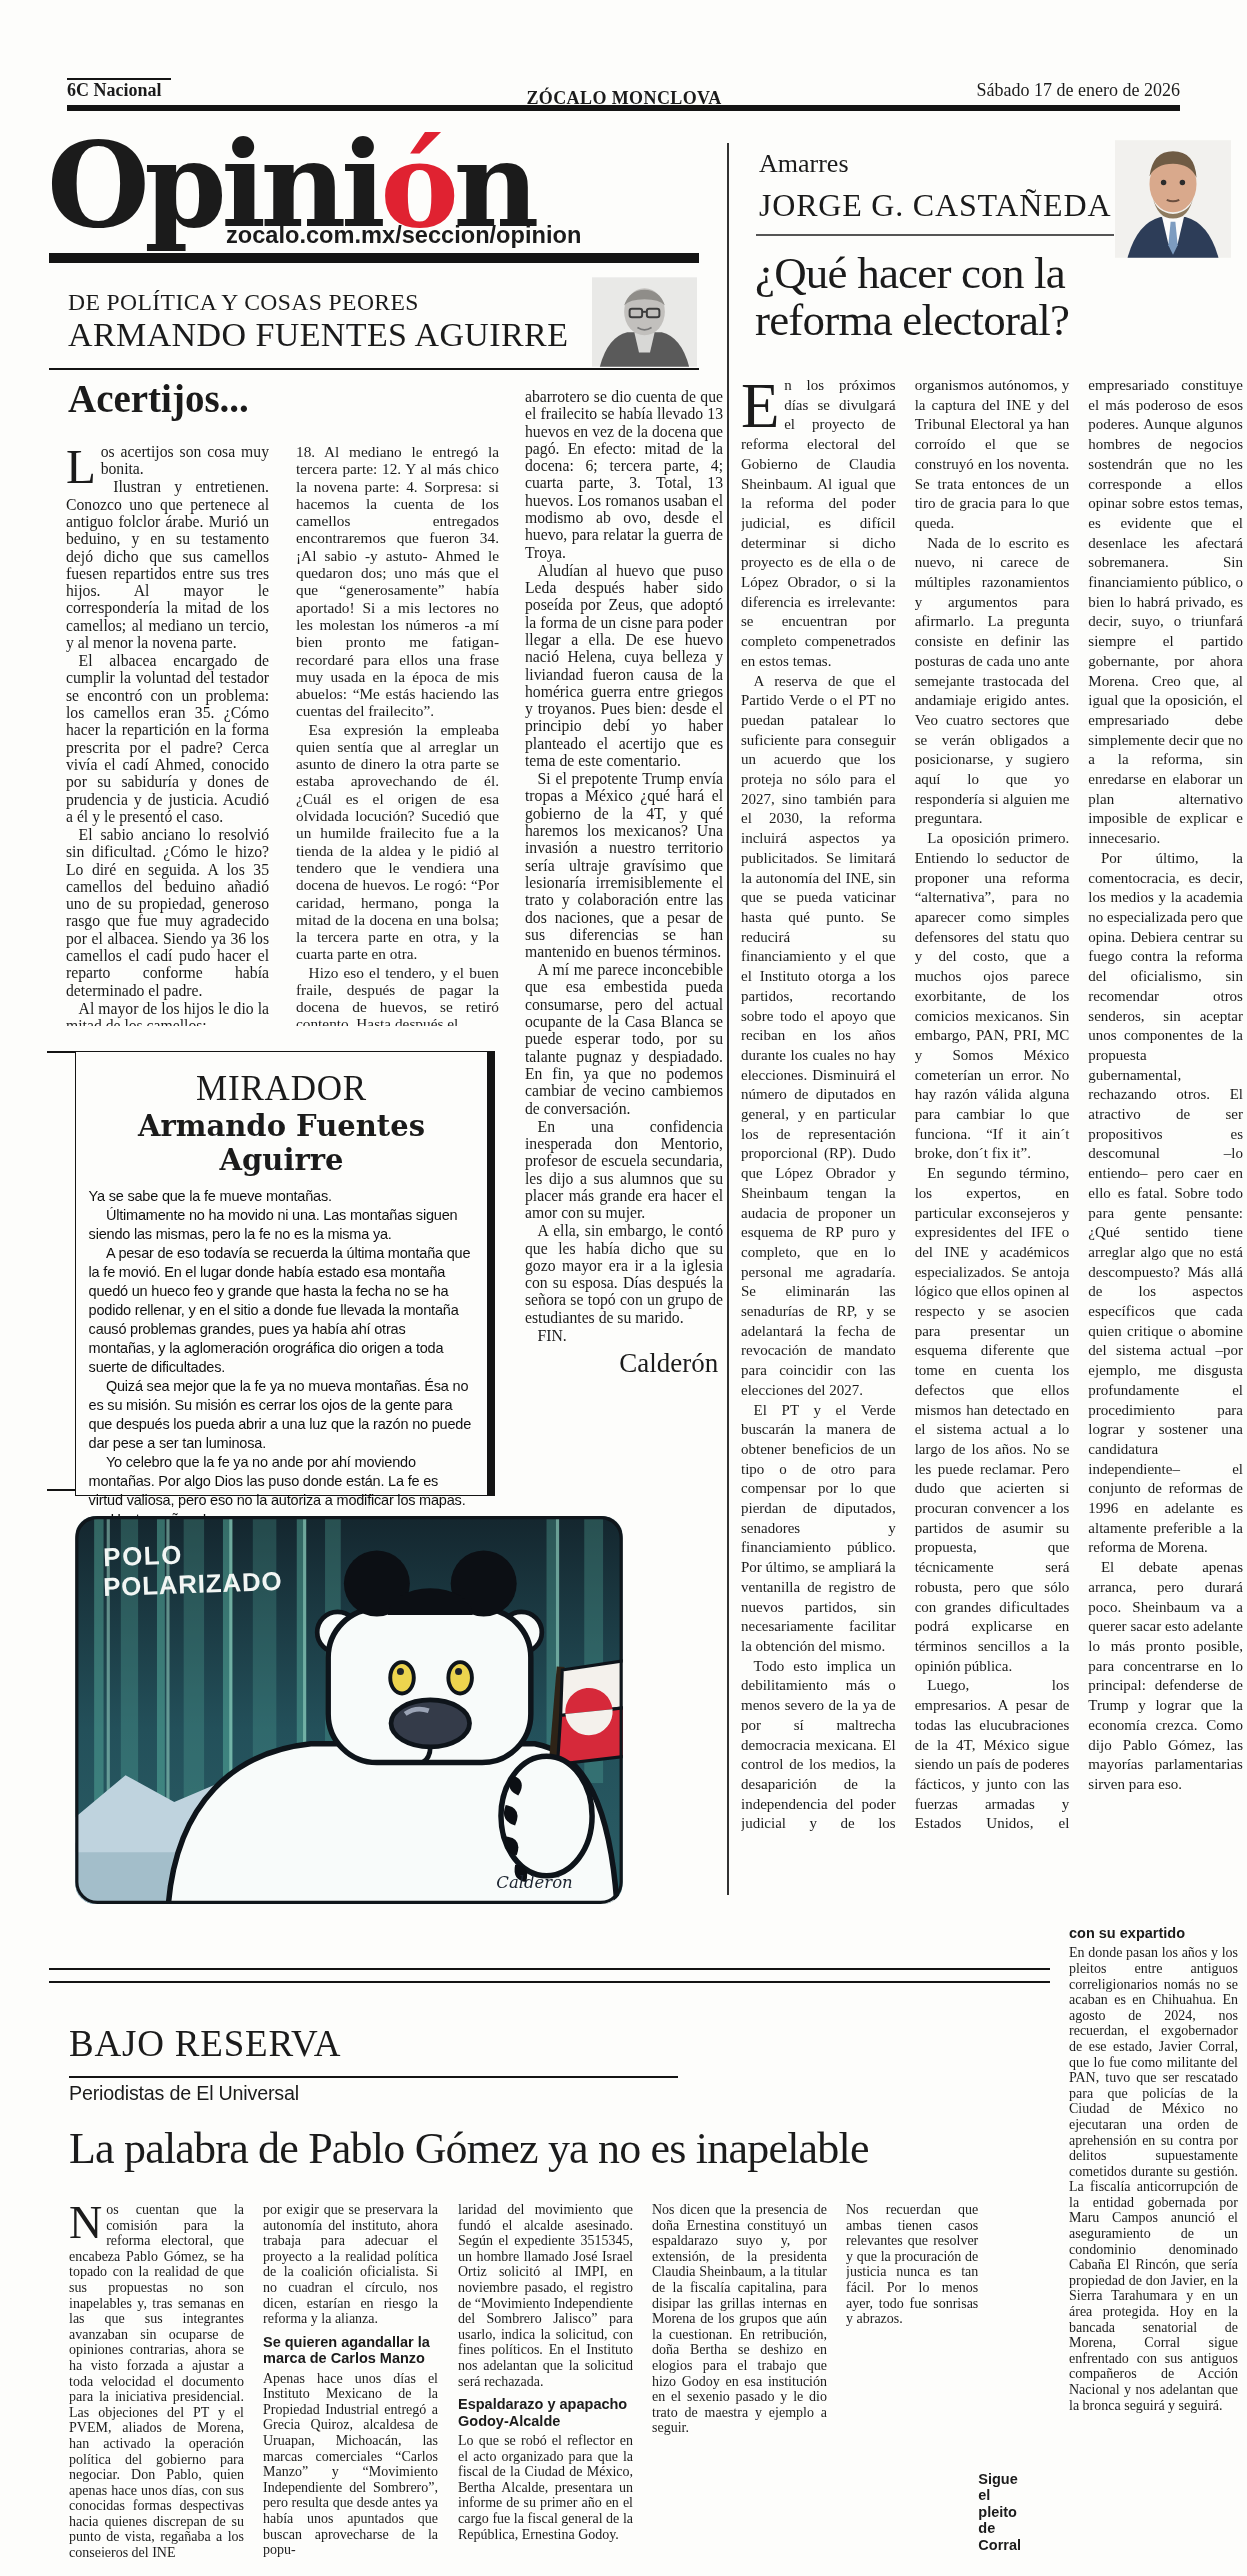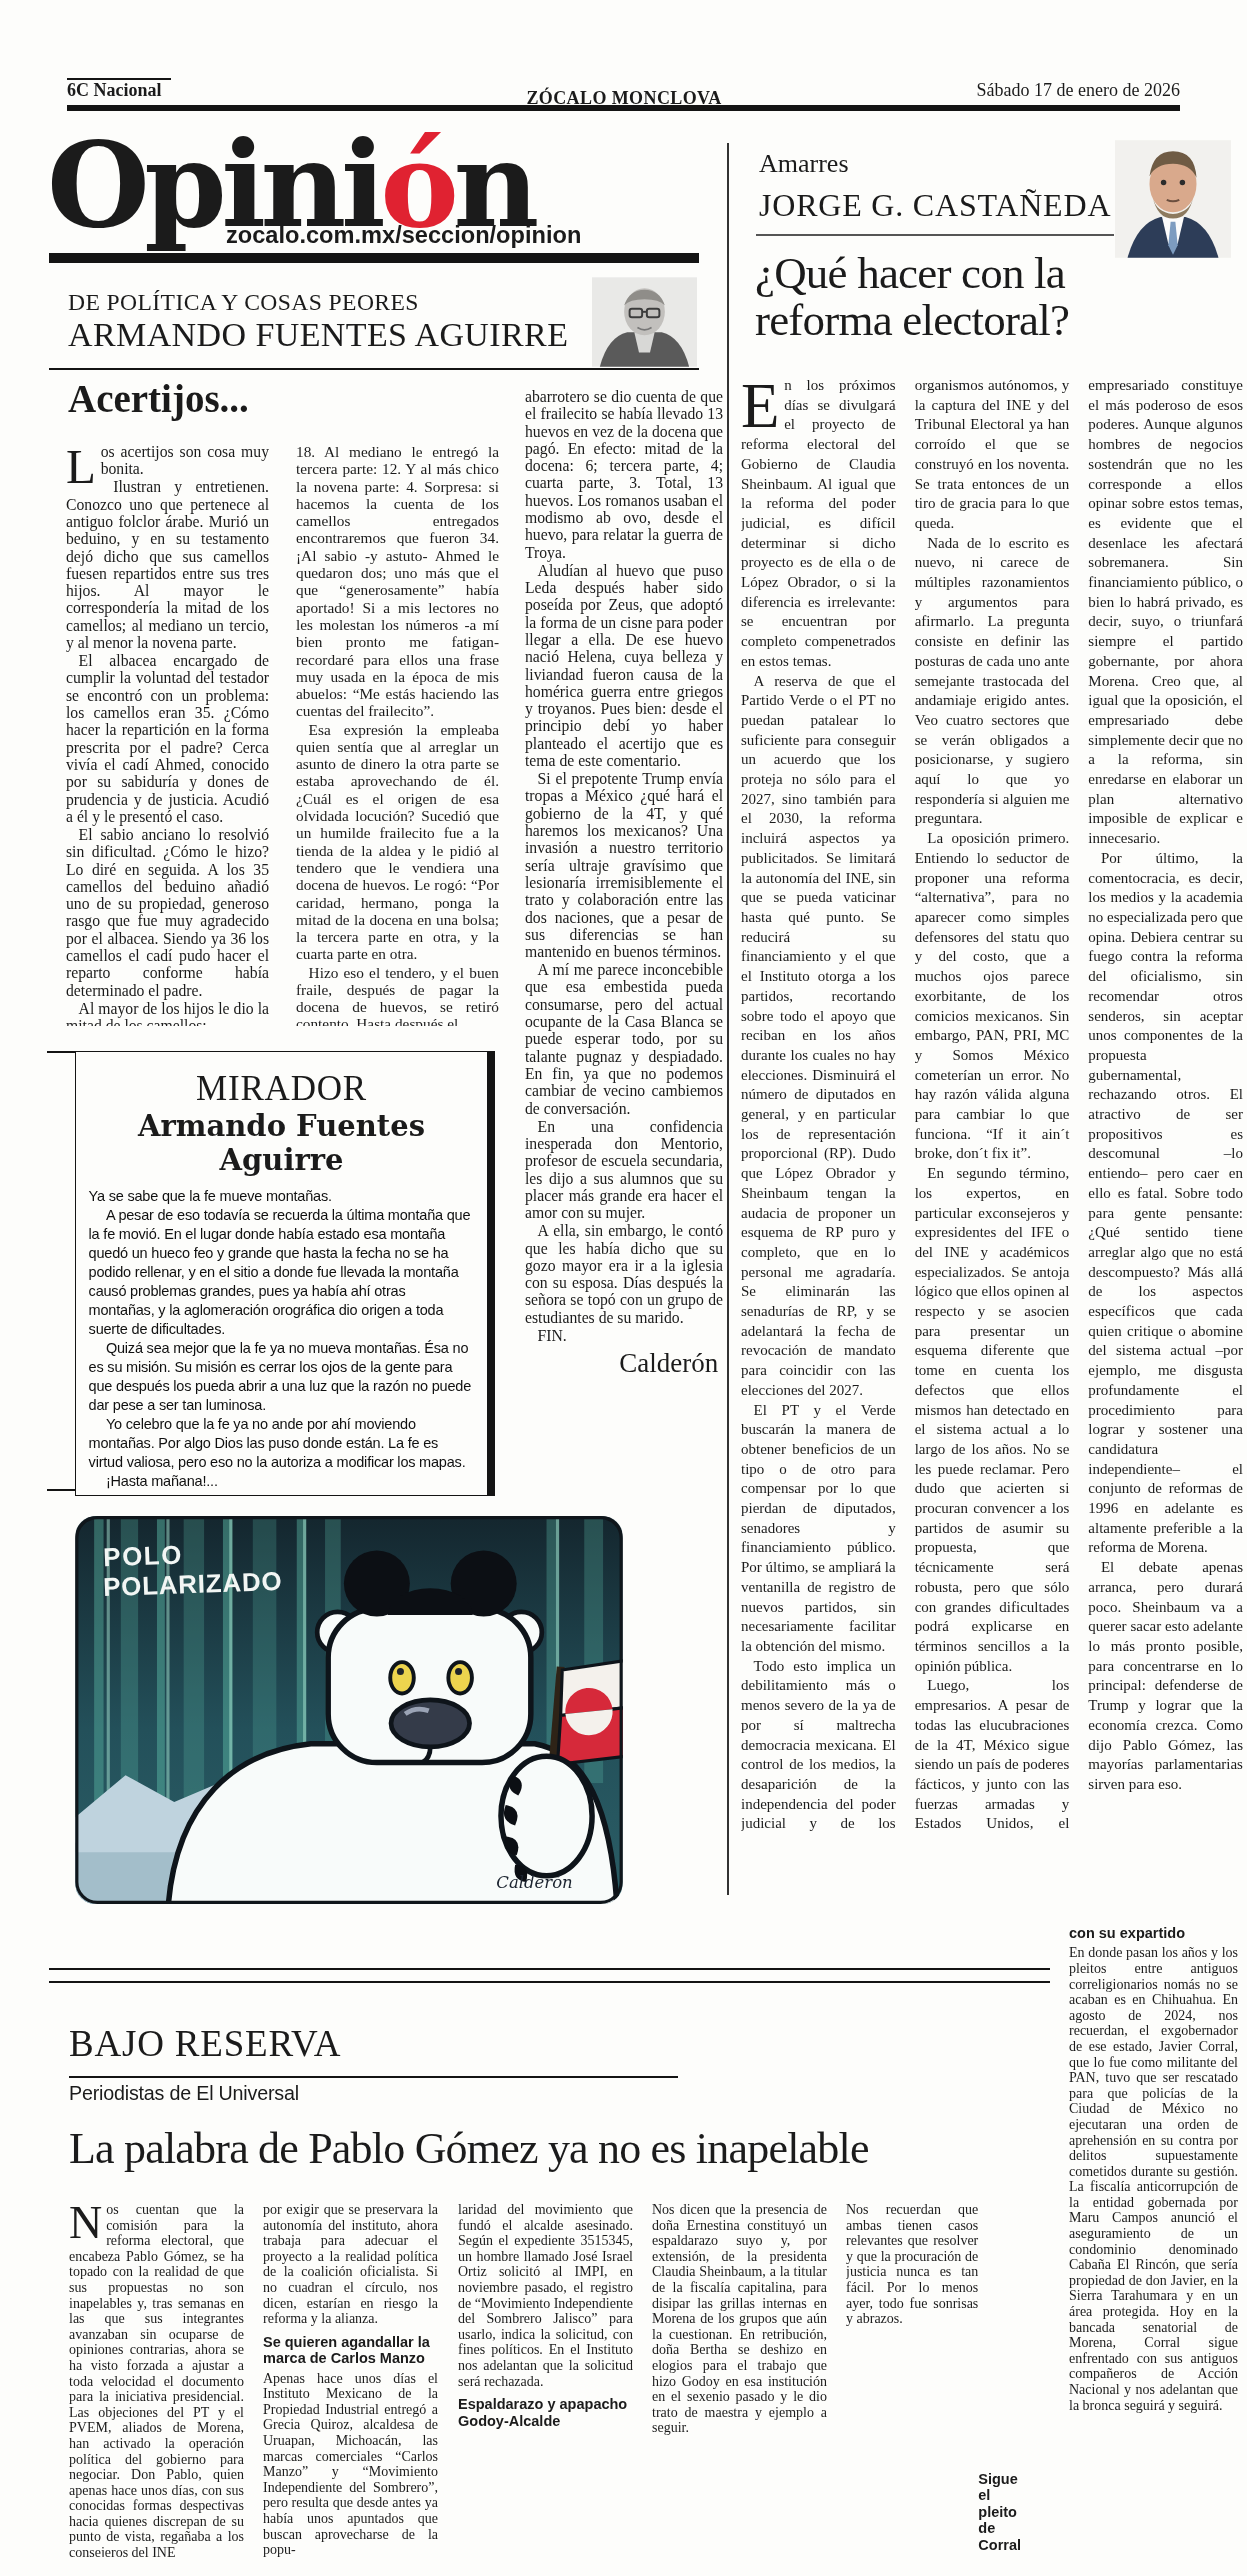--- a/index.html
+++ b/index.html
@@ -109,20 +109,21 @@
     <p>A ella, sin embargo, le contó que les había dicho que su gozo mayor era ir a la iglesia con su esposa. Días después la señora se topó con un grupo de estudiantes de su marido.</p>
     <p class="fin">FIN.</p>
     <div class="credit">Calderón</div>
   </div>
 
   <div class="abs mbox" style="left:75px;top:1051px;width:420px;height:445px;box-sizing:border-box;">
     <div class="mtitle" style="margin-top:17.3px;">MIRADOR</div>
     <div class="mauthor">Armando Fuentes Aguirre</div>
     <div class="mbody" style="padding:9.4px 12.6px 0 12.6px;">
       <p class="noind">Ya se sabe que la fe mueve montañas.</p>
+      <p>Últimamente no ha movido ni una. Las montañas siguen siendo las mismas, pero la fe no es la misma ya.</p>
       <p>A pesar de eso todavía se recuerda la última montaña que la fe movió. En el lugar donde había estado esa montaña quedó un hueco feo y grande que hasta la fecha no se ha podido rellenar, y en el sitio a donde fue llevada la montaña causó problemas grandes, pues ya había ahí otras montañas, y la aglomeración orográfica dio origen a toda suerte de dificultades.</p>
       <p>Quizá sea mejor que la fe ya no mueva montañas. Ésa no es su misión. Su misión es cerrar los ojos de la gente para que después los pueda abrir a una luz que la razón no puede dar pese a ser tan luminosa.</p>
       <p>Yo celebro que la fe ya no ande por ahí moviendo montañas. Por algo Dios las puso donde están. La fe es virtud valiosa, pero eso no la autoriza a modificar los mapas.</p>
       <p>¡Hasta mañana!...</p>
     </div>
   </div>
   <div class="abs rule" style="left:47px;top:1051px;width:27.5px;height:1.6px;"></div>
   <div class="abs rule" style="left:47px;top:1489px;width:27.5px;height:1.6px;"></div>
 
   <div class="abs" style="left:75px;top:1516px;width:548px;height:388px;">
@@ -252,20 +253,21 @@
 
   <div class="abs bcol" style="left:263px;top:2202px;width:175px;height:355px;">
     <p class="noind">por exigir que se preservara la autonomía del instituto, ahora trabaja para adecuar el proyecto a la realidad política de la coalición oficialista. Si no cuadran el círculo, nos dicen, estarían en riesgo la reforma y la alianza.</p>
     <h4 class="bsub">Se quieren agandallar la marca de Carlos Manzo</h4>
     <p class="noind">Apenas hace unos días el Instituto Mexicano de la Propiedad Industrial entregó a Grecia Quiroz, alcaldesa de Uruapan, Michoacán, las marcas comerciales “Carlos Manzo” y “Movimiento Independiente del Sombrero”, pero resulta que desde antes ya había unos apuntados que buscan aprovecharse de la popu-</p>
   </div>
 
   <div class="abs bcol" style="left:458px;top:2202px;width:175px;height:355px;">
     <p class="noind">laridad del movimiento que fundó el alcalde asesinado. Según el expediente 3515345, un hombre llamado José Israel Ortiz solicitó al IMPI, en noviembre pasado, el registro de “Movimiento Independiente del Sombrero Jalisco” para usarlo, indica la solicitud, con fines políticos. En el Instituto nos adelantan que la solicitud será rechazada.</p>
     <h4 class="bsub">Espaldarazo y apapacho Godoy-Alcalde</h4>
+    <p class="noind">Lo que se robó el reflector en el acto organizado para que la fiscal de la Ciudad de México, Bertha Alcalde, presentara un informe de su primer año en el cargo fue la fiscal general de la República, Ernestina Godoy.</p>
   </div>
 
   <div class="abs bcol" style="left:652px;top:2202px;width:175px;height:355px;">
     <p class="noind">Nos dicen que la presencia de doña Ernestina constituyó un espaldarazo suyo y, por extensión, de la presidenta Claudia Sheinbaum, a la titular de la fiscalía capitalina, para disipar las grillas internas en Morena de los grupos que aún la cuestionan. En retribución, doña Bertha se deshizo en elogios para el trabajo que hizo Godoy en esa institución en el sexenio pasado y le dio trato de maestra y ejemplo a seguir.</p>
   </div>
 
   <div class="abs bcol flexcol" style="left:846px;top:2202px;width:175px;height:355px;">
     <p class="noind">Nos recuerdan que ambas tienen casos relevantes que resolver y que la procuración de justicia nunca es tan fácil. Por lo menos ayer, todo fue sonrisas y abrazos.</p>
     <h4 class="bsub pin-bottom">Sigue el pleito de Corral</h4>
   </div>

